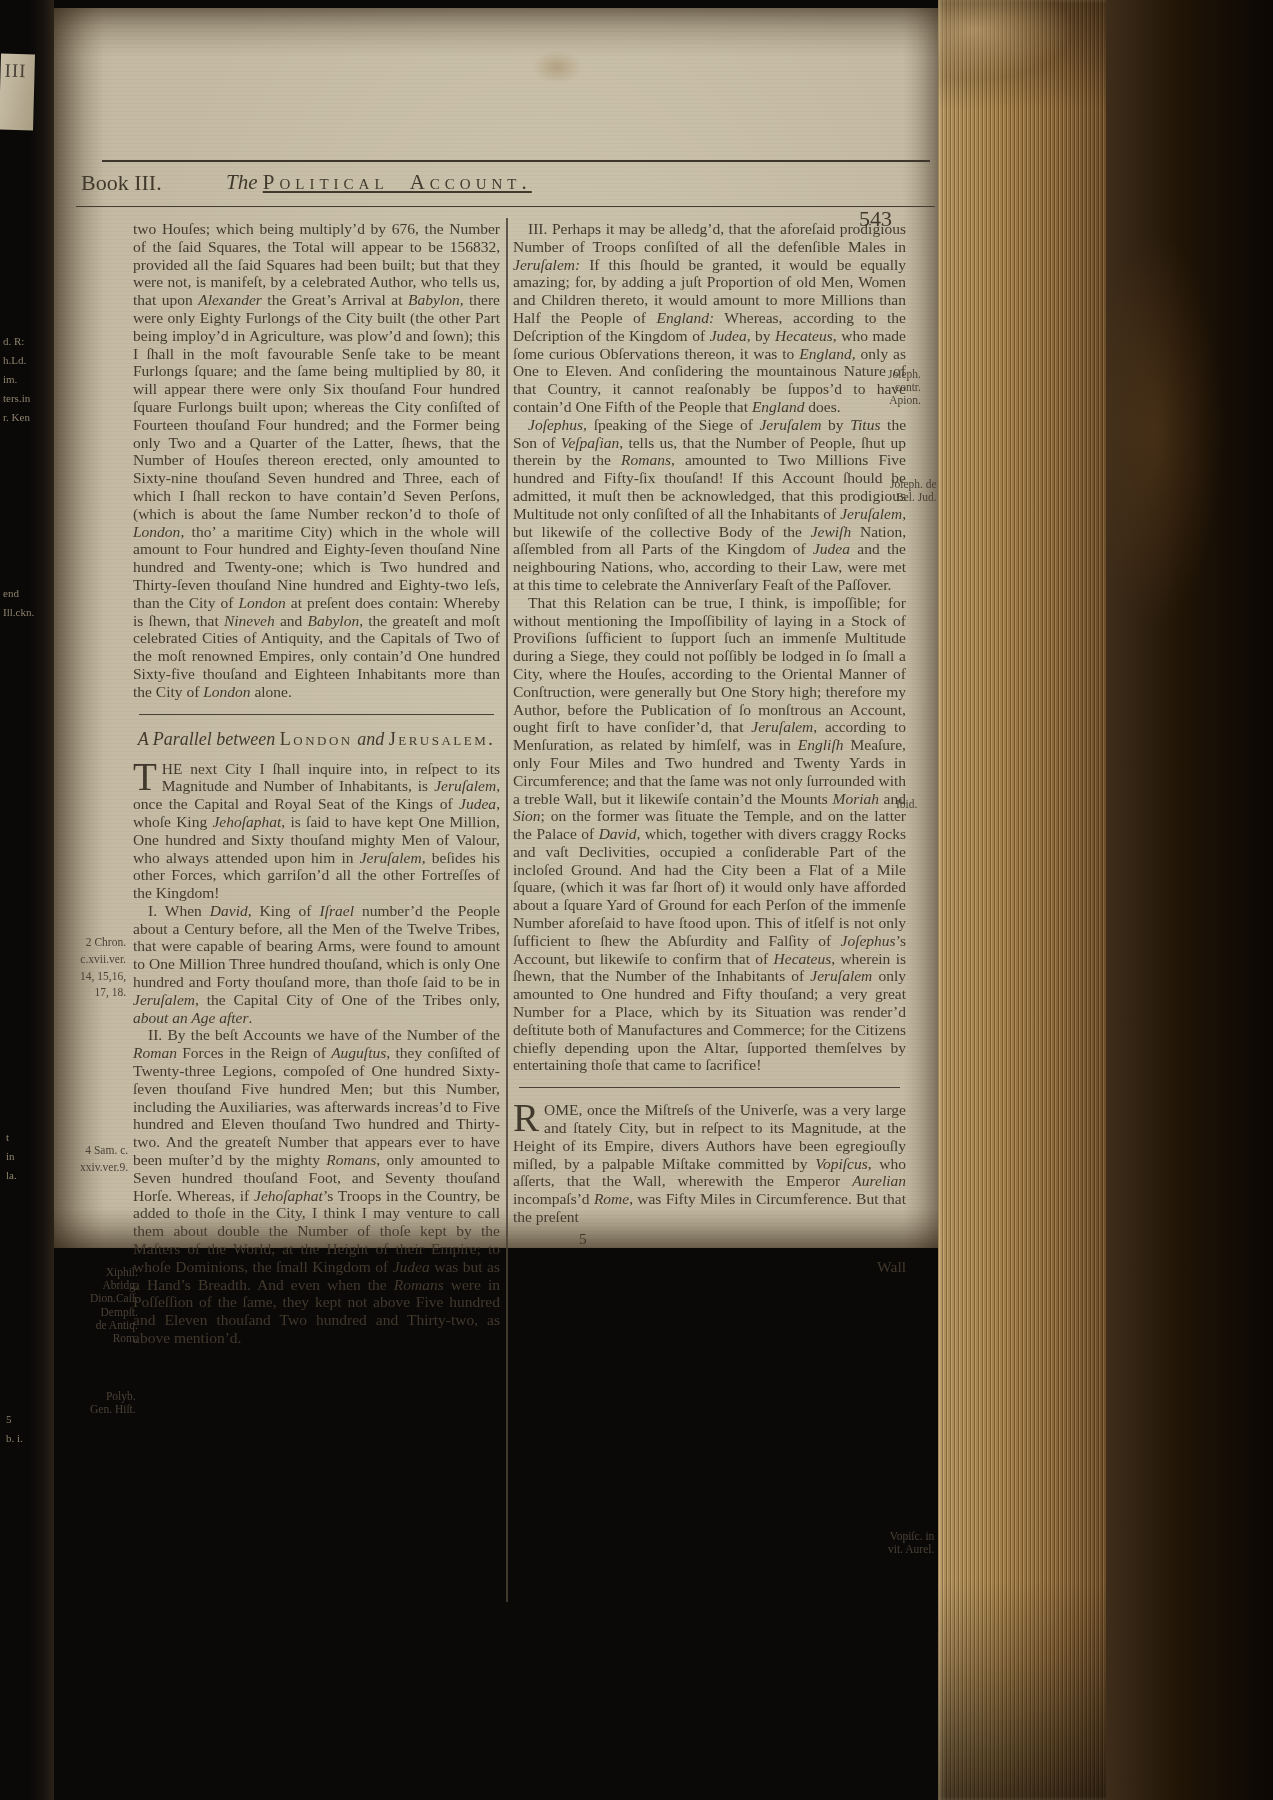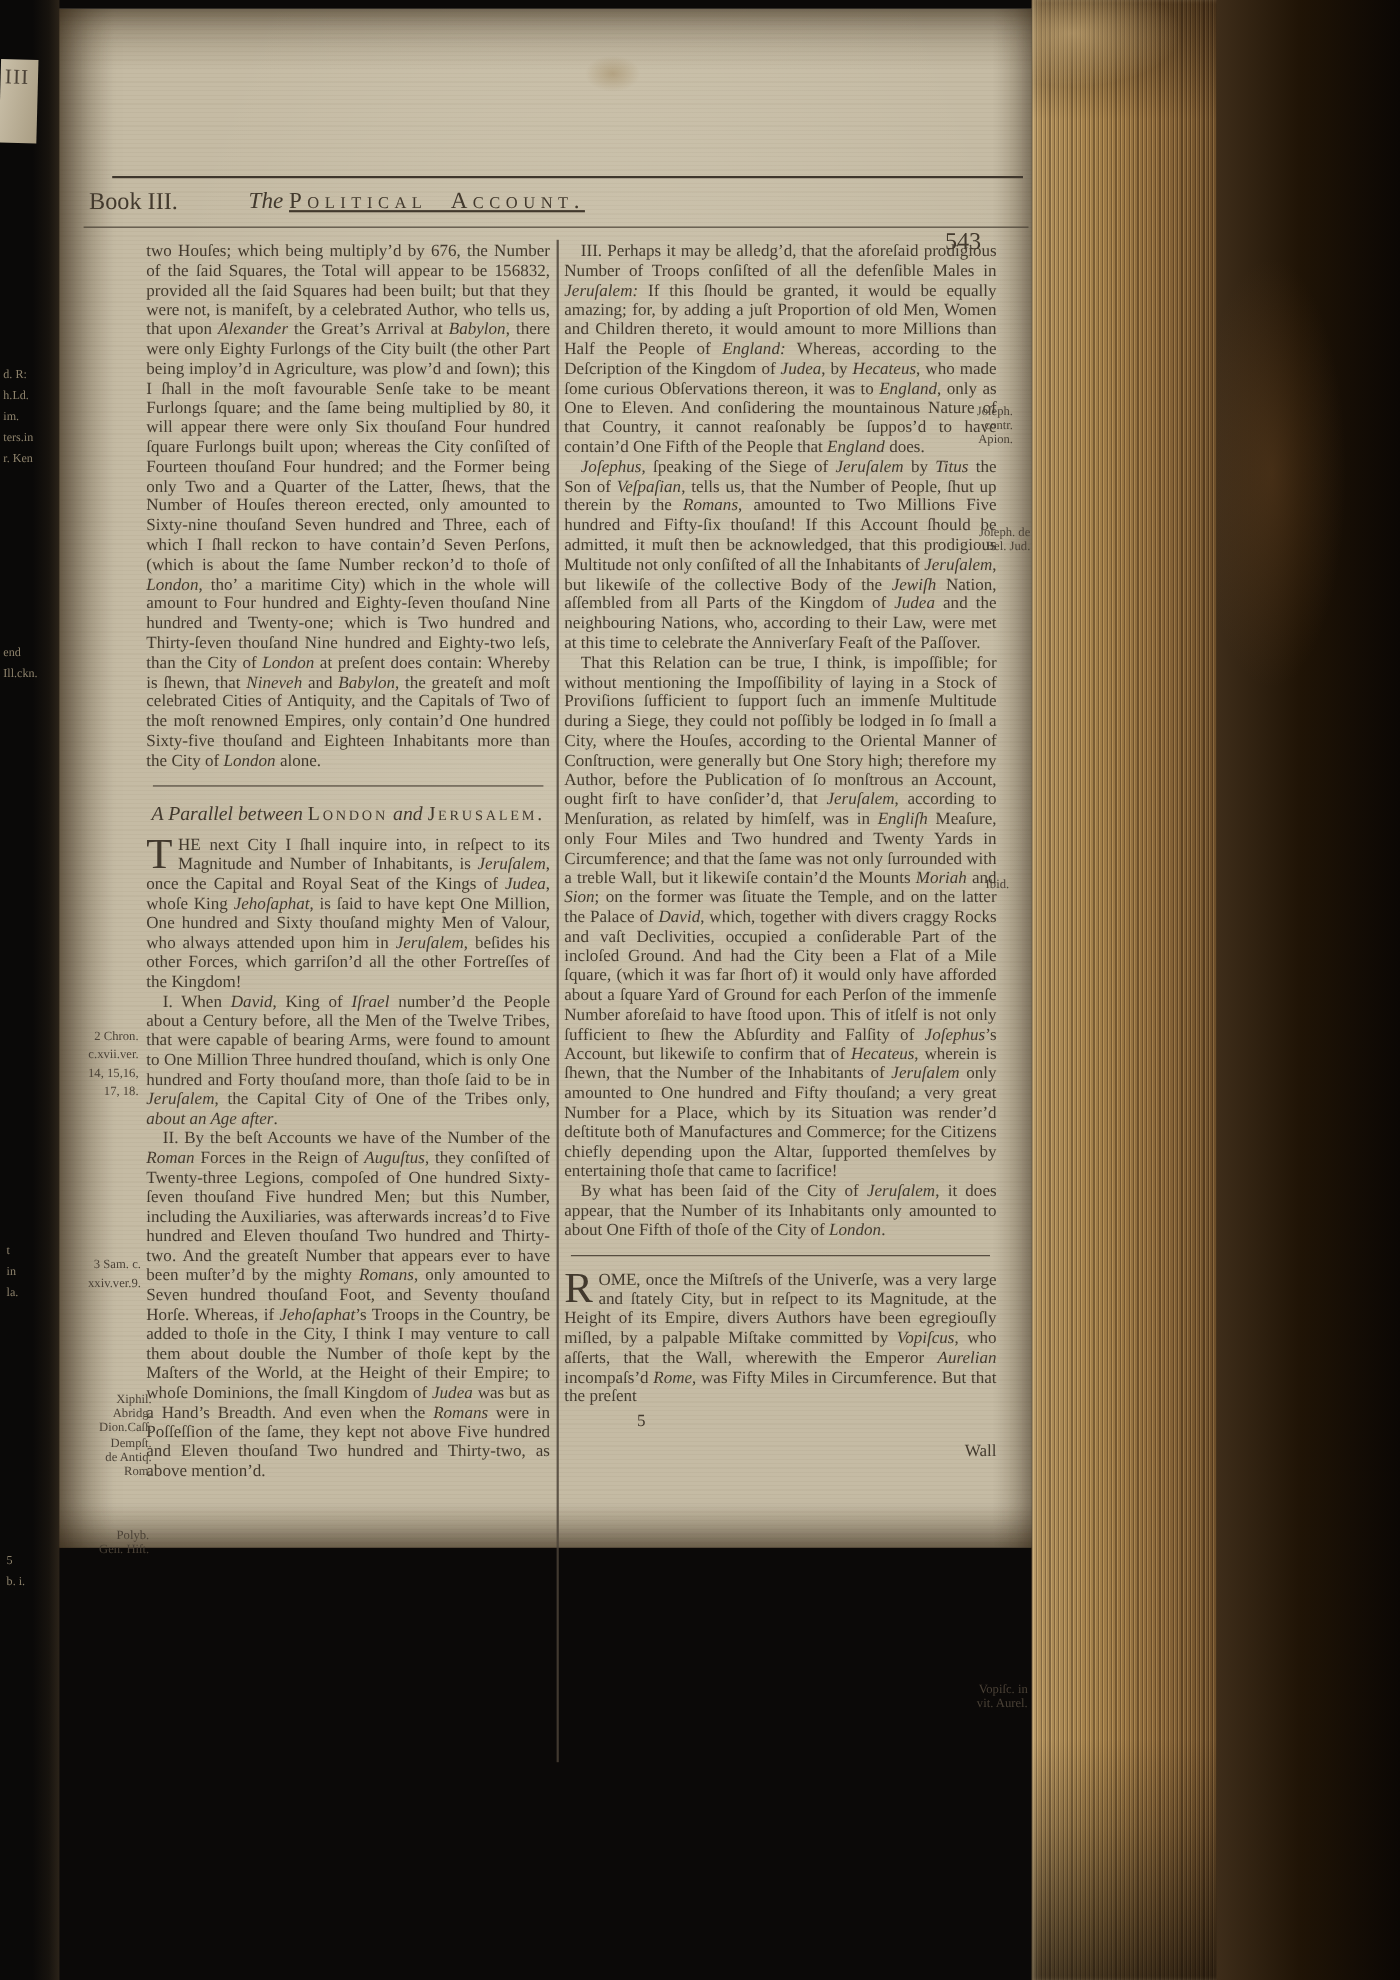--- a/index.html
+++ b/index.html
@@ -25,21 +25,21 @@
       linear-gradient(180deg, rgba(20,10,4,.45) 0, transparent 110px),
       linear-gradient(0deg, rgba(10,6,3,.65) 0, rgba(10,6,3,.2) 140px, transparent 220px),
       repeating-linear-gradient(90deg, rgba(40,22,8,.38) 0 1px, rgba(216,178,118,.28) 1px 2px, rgba(120,85,45,.18) 2px 4px),
       linear-gradient(90deg,#bb9c67 0%,#aa874f 35%,#8e6b3c 68%,#684b28 100%);
     box-shadow:inset 4px 0 6px -2px rgba(250,230,190,.35);}
   .cover-edge{position:absolute;left:1106px;top:0;width:167px;height:1800px;
     background:
       radial-gradient(90px 260px at 30% 430px, rgba(120,80,40,.35), transparent 75%),
       linear-gradient(90deg,#3e2d1a 0%,#201406 45%,#0b0704 100%);}
   
-  .page{position:absolute;left:54px;top:8px;width:884px;height:1399px;
+  .page{position:absolute;left:54px;top:8px;width:884px;height:1240px;
     background-color:#c5bba4;
     background-image:
       radial-gradient(ellipse at 55% 38%, rgba(255,252,238,.16), transparent 62%),
       repeating-linear-gradient(0deg, rgba(95,80,52,.05) 0 1px, transparent 1px 4px),
       linear-gradient(90deg, rgba(62,46,24,.30) 0, transparent 50px, transparent 96%, rgba(62,46,24,.22) 100%),
       linear-gradient(0deg, rgba(62,46,24,.30) 0, transparent 40px, transparent 96%, rgba(62,46,24,.28) 100%);
     box-shadow:
       inset 28px 0 40px -18px rgba(40,28,12,.55),
       inset -18px 0 30px -16px rgba(40,28,12,.40),
       inset 0 20px 34px -20px rgba(40,28,12,.55),
@@ -120,34 +120,33 @@
     <div class="sect-head"><i>A Parallel between</i> <span class="sc">London</span> <i>and</i> <span class="sc">Jerusalem.</span></div>
     <p><span class="drop-cap">T</span><span>HE next City I ſhall inquire into, in reſpect to its Magnitude and Number of Inhabitants, is <i>Jeruſalem</i>, once the Capital and Royal Seat of the Kings of <i>Judea</i>, whoſe King <i>Jehoſaphat</i>, is ſaid to have kept One Million, One hundred and Sixty thouſand mighty Men of Valour, who always attended upon him in <i>Jeruſalem</i>, beſides his other Forces, which garriſon’d all the other Fortreſſes of the Kingdom!</span></p>
     <p class="ind">I. When <i>David</i>, King of <i>Iſrael</i> number’d the People about a Century before, all the Men of the Twelve Tribes, that were capable of bearing Arms, were found to amount to One Million Three hundred thouſand, which is only One hundred and Forty thouſand more, than thoſe ſaid to be in <i>Jeruſalem</i>, the Capital City of One of the Tribes only, <i>about an Age after</i>.</p>
     <p class="ind">II. By the beſt Accounts we have of the Number of the <i>Roman</i> Forces in the Reign of <i>Auguſtus</i>, they conſiſted of Twenty-three Legions, compoſed of One hundred Sixty-ſeven thouſand Five hundred Men; but this Number, including the Auxiliaries, was afterwards increas’d to Five hundred and Eleven thouſand Two hundred and Thirty-two. And the greateſt Number that appears ever to have been muſter’d by the mighty <i>Romans</i>, only amounted to Seven hundred thouſand Foot, and Seventy thouſand Horſe. Whereas, if <i>Jehoſaphat</i>’s Troops in the Country, be added to thoſe in the City, I think I may venture to call them about double the Number of thoſe kept by the Maſters of the World, at the Height of their Empire; to whoſe Dominions, the ſmall Kingdom of <i>Judea</i> was but as a Hand’s Breadth. And even when the <i>Romans</i> were in Poſſeſſion of the ſame, they kept not above Five hundred and Eleven thouſand Two hundred and Thirty-two, as above mention’d.</p>
   </div>
 
   <div class="col col-right">
     <p class="ind">III. Perhaps it may be alledg’d, that the aforeſaid prodigious Number of Troops conſiſted of all the defenſible Males in <i>Jeruſalem:</i> If this ſhould be granted, it would be equally amazing; for, by adding a juſt Proportion of old Men, Women and Children thereto, it would amount to more Millions than Half the People of <i>England:</i> Whereas, according to the Deſcription of the Kingdom of <i>Judea</i>, by <i>Hecateus</i>, who made ſome curious Obſervations thereon, it was to <i>England</i>, only as One to Eleven. And conſidering the mountainous Nature of that Country, it cannot reaſonably be ſuppos’d to have contain’d One Fifth of the People that <i>England</i> does.</p>
     <p class="ind"><i>Joſephus</i>, ſpeaking of the Siege of <i>Jeruſalem</i> by <i>Titus</i> the Son of <i>Veſpaſian</i>, tells us, that the Number of People, ſhut up therein by the <i>Romans</i>, amounted to Two Millions Five hundred and Fifty-ſix thouſand! If this Account ſhould be admitted, it muſt then be acknowledged, that this prodigious Multitude not only conſiſted of all the Inhabitants of <i>Jeruſalem</i>, but likewiſe of the collective Body of the <i>Jewiſh</i> Nation, aſſembled from all Parts of the Kingdom of <i>Judea</i> and the neighbouring Nations, who, according to their Law, were met at this time to celebrate the Anniverſary Feaſt of the Paſſover.</p>
     <p class="ind">That this Relation can be true, I think, is impoſſible; for without mentioning the Impoſſibility of laying in a Stock of Proviſions ſufficient to ſupport ſuch an immenſe Multitude during a Siege, they could not poſſibly be lodged in ſo ſmall a City, where the Houſes, according to the Oriental Manner of Conſtruction, were generally but One Story high; therefore my Author, before the Publication of ſo monſtrous an Account, ought firſt to have conſider’d, that <i>Jeruſalem</i>, according to Menſuration, as related by himſelf, was in <i>Engliſh</i> Meaſure, only Four Miles and Two hundred and Twenty Yards in Circumference; and that the ſame was not only ſurrounded with a treble Wall, but it likewiſe contain’d the Mounts <i>Moriah</i> and <i>Sion</i>; on the former was ſituate the Temple, and on the latter the Palace of <i>David</i>, which, together with divers craggy Rocks and vaſt Declivities, occupied a conſiderable Part of the incloſed Ground. And had the City been a Flat of a Mile ſquare, (which it was far ſhort of) it would only have afforded about a ſquare Yard of Ground for each Perſon of the immenſe Number aforeſaid to have ſtood upon. This of itſelf is not only ſufficient to ſhew the Abſurdity and Falſity of <i>Joſephus</i>’s Account, but likewiſe to confirm that of <i>Hecateus</i>, wherein is ſhewn, that the Number of the Inhabitants of <i>Jeruſalem</i> only amounted to One hundred and Fifty thouſand; a very great Number for a Place, which by its Situation was render’d deſtitute both of Manufactures and Commerce; for the Citizens chiefly depending upon the Altar, ſupported themſelves by entertaining thoſe that came to ſacrifice!</p>
-    <p class="ind">By what has been ſaid of the City of <i>Jeruſalem</i>, it does appear, that the Number of its Inhabitants only amounted to about One Fifth of thoſe of the City of <i>London</i>.</p>
     <hr class="rule-hr">
     <p><span class="drop-cap">R</span><span>OME, once the Miſtreſs of the Univerſe, was a very large and ſtately City, but in reſpect to its Magnitude, at the Height of its Empire, divers Authors have been egregiouſly miſled, by a palpable Miſtake committed by <i>Vopiſcus</i>, who aſſerts, that the Wall, wherewith the Emperor <i>Aurelian</i> incompaſs’d <i>Rome</i>, was Fifty Miles in Circumference. But that the preſent</span></p>
     <div class="sig-row">
       <span class="sig">5</span>
       <span class="catchword">Wall</span>
     </div>
   </div>
 
   <div class="mnote lh17 note-l1">2 Chron.
 c.xvii.ver.
 14, 15,16,
 17, 18.</div>
-  <div class="mnote lh17 note-l2">3 Sam. c.
+  <div class="mnote lh17 note-l2">4 Sam. c.
 xxiv.ver.9.</div>
   <div class="mnote lh13 note-l3">Xiphil.
 Abridg.
 Dion.Caſſ.
 Dempſt.
 de Antiq.
 Rom.</div>
   <div class="mnote lh13 note-l4">Polyb.
 Gen. Hiſt.</div>
   <div class="mnote lh13 note-r1">Joſeph.

